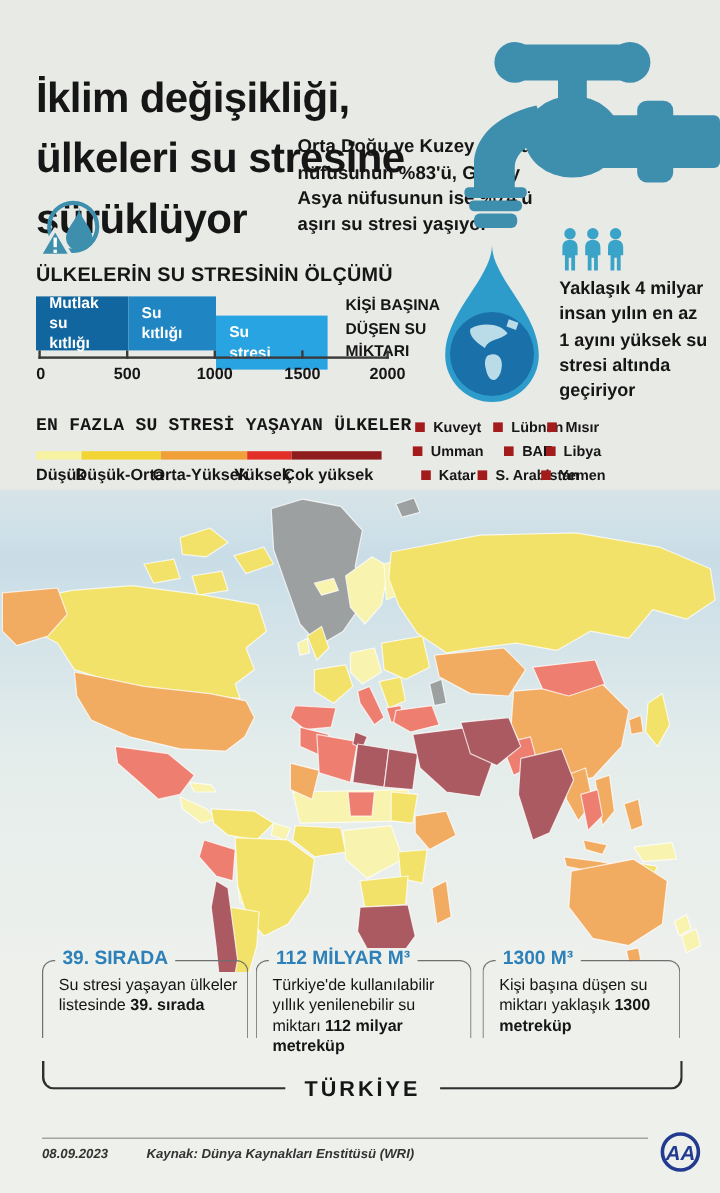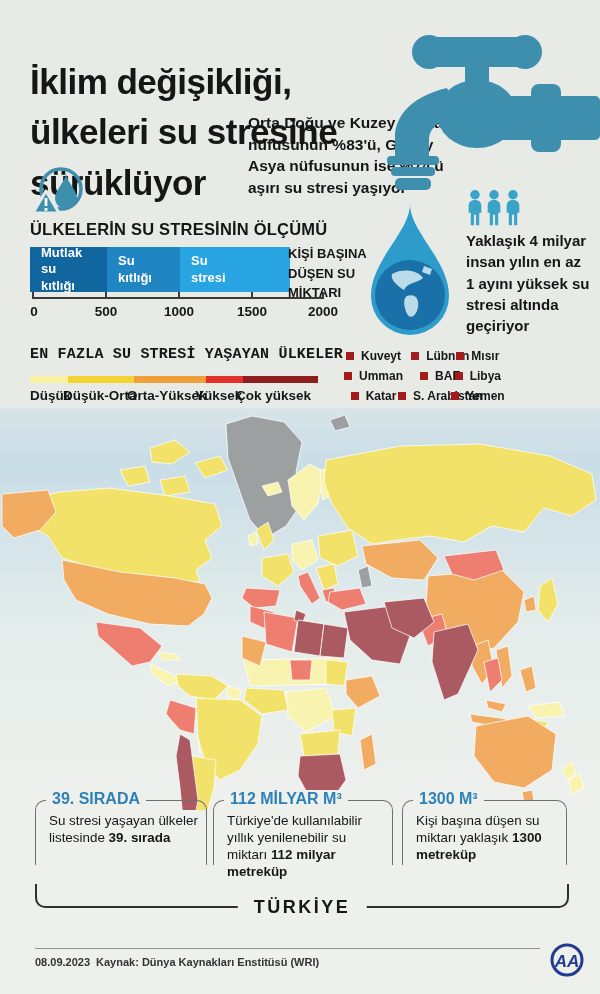--- a/index.html
+++ b/index.html
@@ -51,21 +51,21 @@
   .stat-body b{font-weight:800;}
 
   .bracket{left:35px;top:884px;width:530px;height:22px;
            border:2px solid #2f2f2f;border-top:none;border-radius:0 0 10px 10px;}
   .bracket-label{position:absolute;left:50%;bottom:-12px;transform:translateX(-50%);
                  background:var(--bg2);padding:0 16px;font-size:18px;font-weight:800;
                  letter-spacing:2.5px;white-space:nowrap;}
 
   .footer-line{left:35px;top:948px;width:505px;border-top:1.5px solid #8f948f;}
   .footer-text{left:35px;top:956px;font-size:11px;font-weight:600;color:#333;}
-  .footer-text span{margin-right:6px;}
+  .footer-text span{margin-right:32px;font-style:italic;}
 
   .f-teal{fill:var(--teal);} .f-teal2{fill:var(--teal2);}
   .f-drop{fill:var(--drop);} .f-globe{fill:var(--globe);} .f-gland{fill:var(--globe-land);}
   .s-teal{stroke:var(--teal);fill:none;}
   .aa-stroke{stroke:var(--aa-navy);fill:none;}
   .aa-fill{fill:var(--aa-navy);}
 </style>
 </head>
 <body>
 
@@ -121,21 +121,21 @@
   </svg>
 
   <div class="abs scale-head">ÜLKELERİN SU STRESİNİN ÖLÇÜMÜ</div>
   <div class="abs scale-bar">
     <div class="scale-seg" style="width: 77px; background-color: rgb(17, 102, 159);">
       <span>Mutlak su kıtlığı</span>
       </div>
     <div class="scale-seg" style="width: 73px; background-color: rgb(31, 134, 195);">
       <span>Su kıtlığı</span>
       </div>
-    <div class="scale-seg" style="width: 110px; background-color: rgb(41, 164, 226);">
+    <div class="scale-seg" style="width: 93px; background-color: rgb(41, 164, 226); margin-top: 16px;">
       <span>Su stresi</span>
       </div>
   </div>
   <div class="abs side-label">KİŞİ BAŞINA DÜŞEN SU MİKTARI</div>
 
   <div class="abs axis">
     <div class="tick" style="left:0px"></div>
     <div class="tick" style="left:73px"></div>
     <div class="tick" style="left:146px"></div>
     <div class="tick" style="left:219px"></div>

